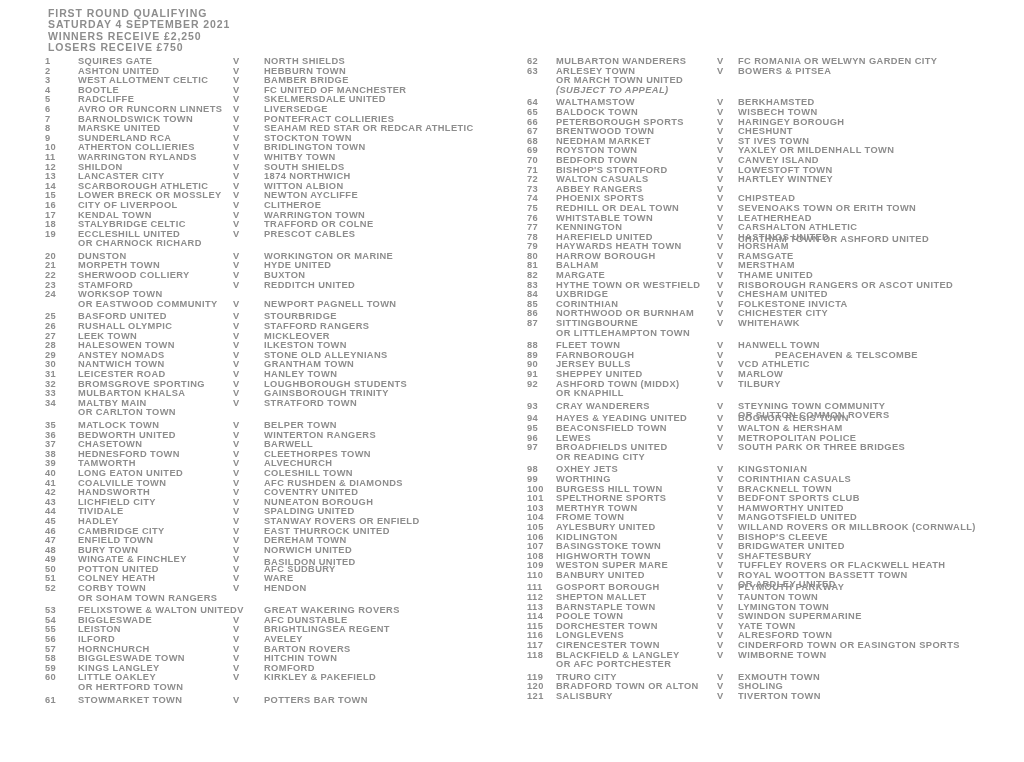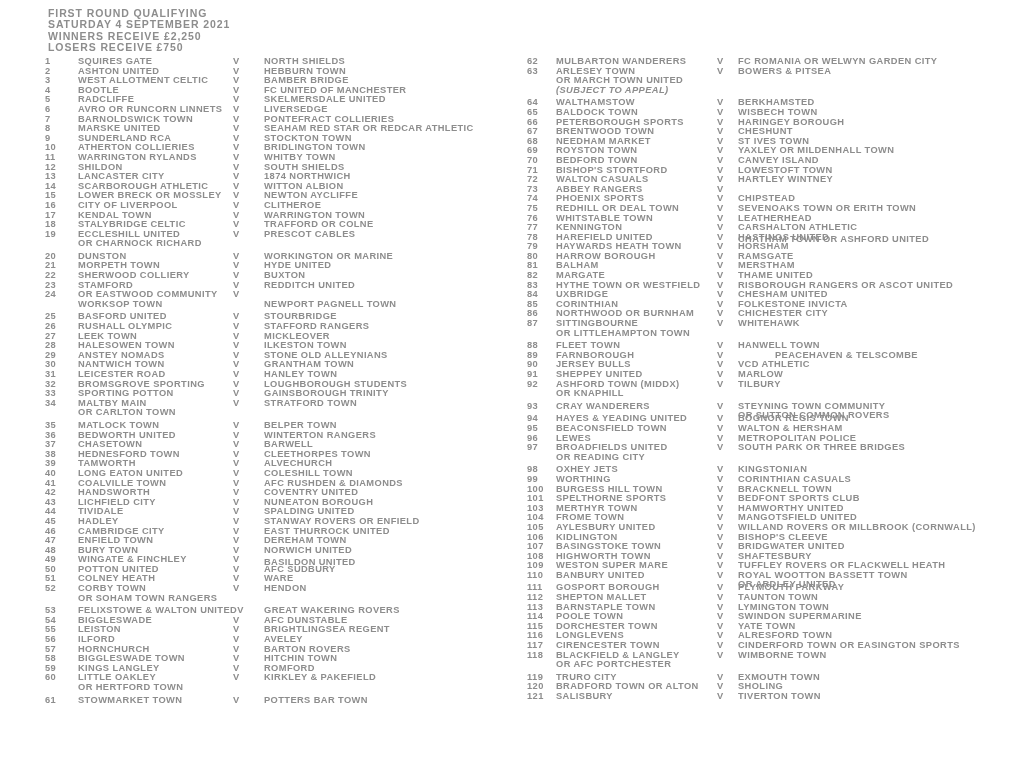--- a/index.html
+++ b/index.html
@@ -247,22 +247,22 @@
     <div class="home">
           <div><span class="hname">STAMFORD</span><span class="v">V</span></div>
         </div>
     <div class="away" style="top: 0px;">
           <div>REDDITCH UNITED</div>
         </div>
   </div>
       <div class="fixture gap">
     <span class="num">24</span>
     <div class="home">
+          <div><span class="hname">WORKSOP TOWN</span></div>
           <div><span class="hname">OR EASTWOOD COMMUNITY</span><span class="v">V</span></div>
-          <div><span class="hname">WORKSOP TOWN</span></div>
         </div>
     <div class="away" style="top: 9.6px;">
           <div>NEWPORT PAGNELL TOWN</div>
         </div>
   </div>
       <div class="fixture">
     <span class="num">25</span>
     <div class="home">
           <div><span class="hname">BASFORD UNITED</span><span class="v">V</span></div>
         </div>
@@ -329,21 +329,21 @@
     <div class="home">
           <div><span class="hname">BROMSGROVE SPORTING</span><span class="v">V</span></div>
         </div>
     <div class="away" style="top: 0px;">
           <div>LOUGHBOROUGH STUDENTS</div>
         </div>
   </div>
       <div class="fixture">
     <span class="num">33</span>
     <div class="home">
-          <div><span class="hname">SPORTING POTTON</span><span class="v">V</span></div>
+          <div><span class="hname">MULBARTON KHALSA</span><span class="v">V</span></div>
         </div>
     <div class="away" style="top: 0px;">
           <div>GAINSBOROUGH TRINITY</div>
         </div>
   </div>
       <div class="fixture gap">
     <span class="num">34</span>
     <div class="home">
           <div><span class="hname">MALTBY MAIN</span><span class="v">V</span></div>
           <div><span class="hname">OR CARLTON TOWN</span></div>

